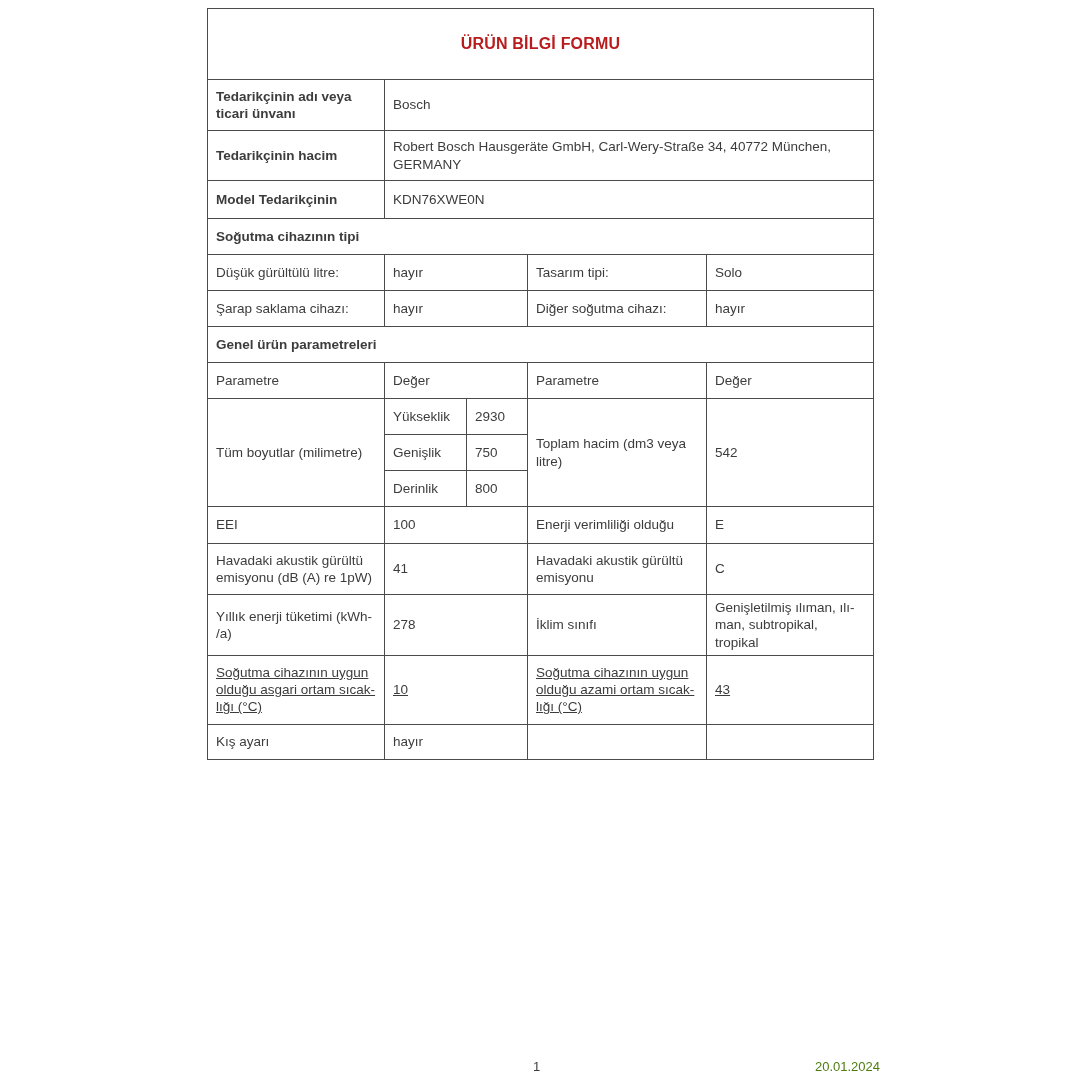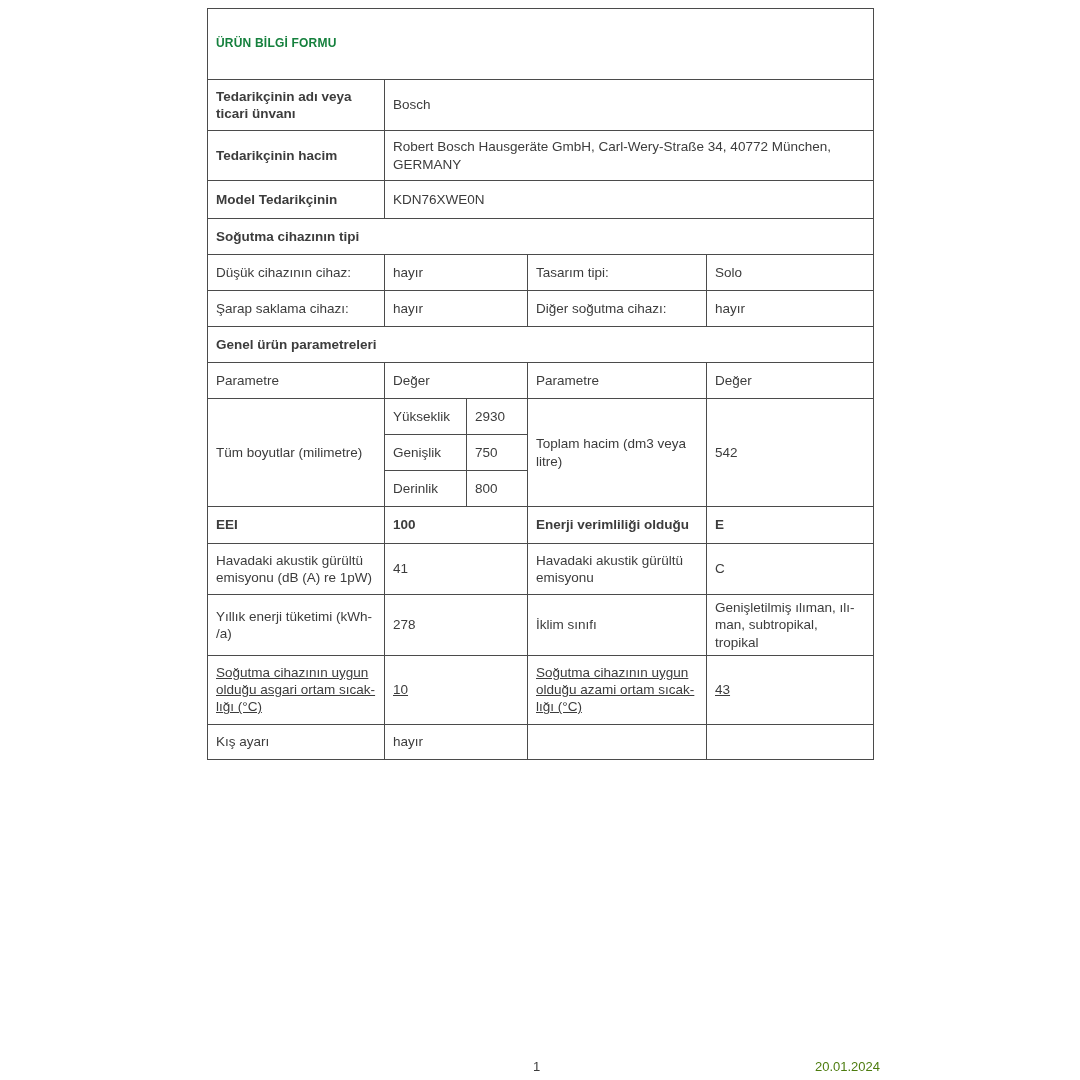--- a/index.html
+++ b/index.html
@@ -28,36 +28,37 @@
   }
   table.fiche td {
     border: 1px solid #4b4b4b;
     vertical-align: middle;
     padding: 4px 8px;
     white-space: pre-line;
     overflow: hidden;
   }
   td.title-cell {
     vertical-align: top;
-    font-size: 12px;
+    font-size: 16px;
     font-weight: bold;
-    color: #15803d;
+    color: #b91c1c;
     padding: 10px 11px;
     letter-spacing: 0.2px;
+    text-align: center;
   }
   td.bold { font-weight: bold; }
   td.center { padding-left: 4px; padding-right: 4px; }
   tr.r-title  td { height: 62px; }
   tr.r-name   td { height: 42px; }
   tr.r-addr   td { height: 41px; }
   tr.r-model  td { height: 29px; }
   tr.r-sec    td { height: 27px; }
   tr.r-std    td { height: 27px; }
   tr.r-dims   td { height: 27px; }
-  tr.r-eei    td { height: 28px; font-weight: bold; }
+  tr.r-eei    td { height: 28px; }
   tr.r-noise  td { height: 42px; }
   tr.r-energy td { height: 41px; }
   tr.r-temp   td { height: 60px; text-decoration: underline; }
   tr.r-winter td { height: 26px; }
   .footer-page {
     position: absolute;
     left: 533px;
     top: 1059px;
     font-size: 13px;
     color: #3c3c3c;
@@ -104,21 +105,21 @@
     <tr class="r-model">
       <td class="bold">Model Tedarikçinin</td>
       <td colspan="4">KDN76XWE0N</td>
     </tr>
 
     <tr class="r-sec">
       <td colspan="5" class="bold">Soğutma cihazının tipi</td>
     </tr>
 
     <tr class="r-std">
-      <td>Düşük cihazının cihaz:</td>
+      <td>Düşük gürültülü litre:</td>
       <td colspan="2" class="center">hayır</td>
       <td>Tasarım tipi:</td>
       <td class="center">Solo</td>
     </tr>
 
     <tr class="r-std">
       <td>Şarap saklama cihazı:</td>
       <td colspan="2" class="center">hayır</td>
       <td>Diğer soğutma cihazı:</td>
       <td class="center">hayır</td>

